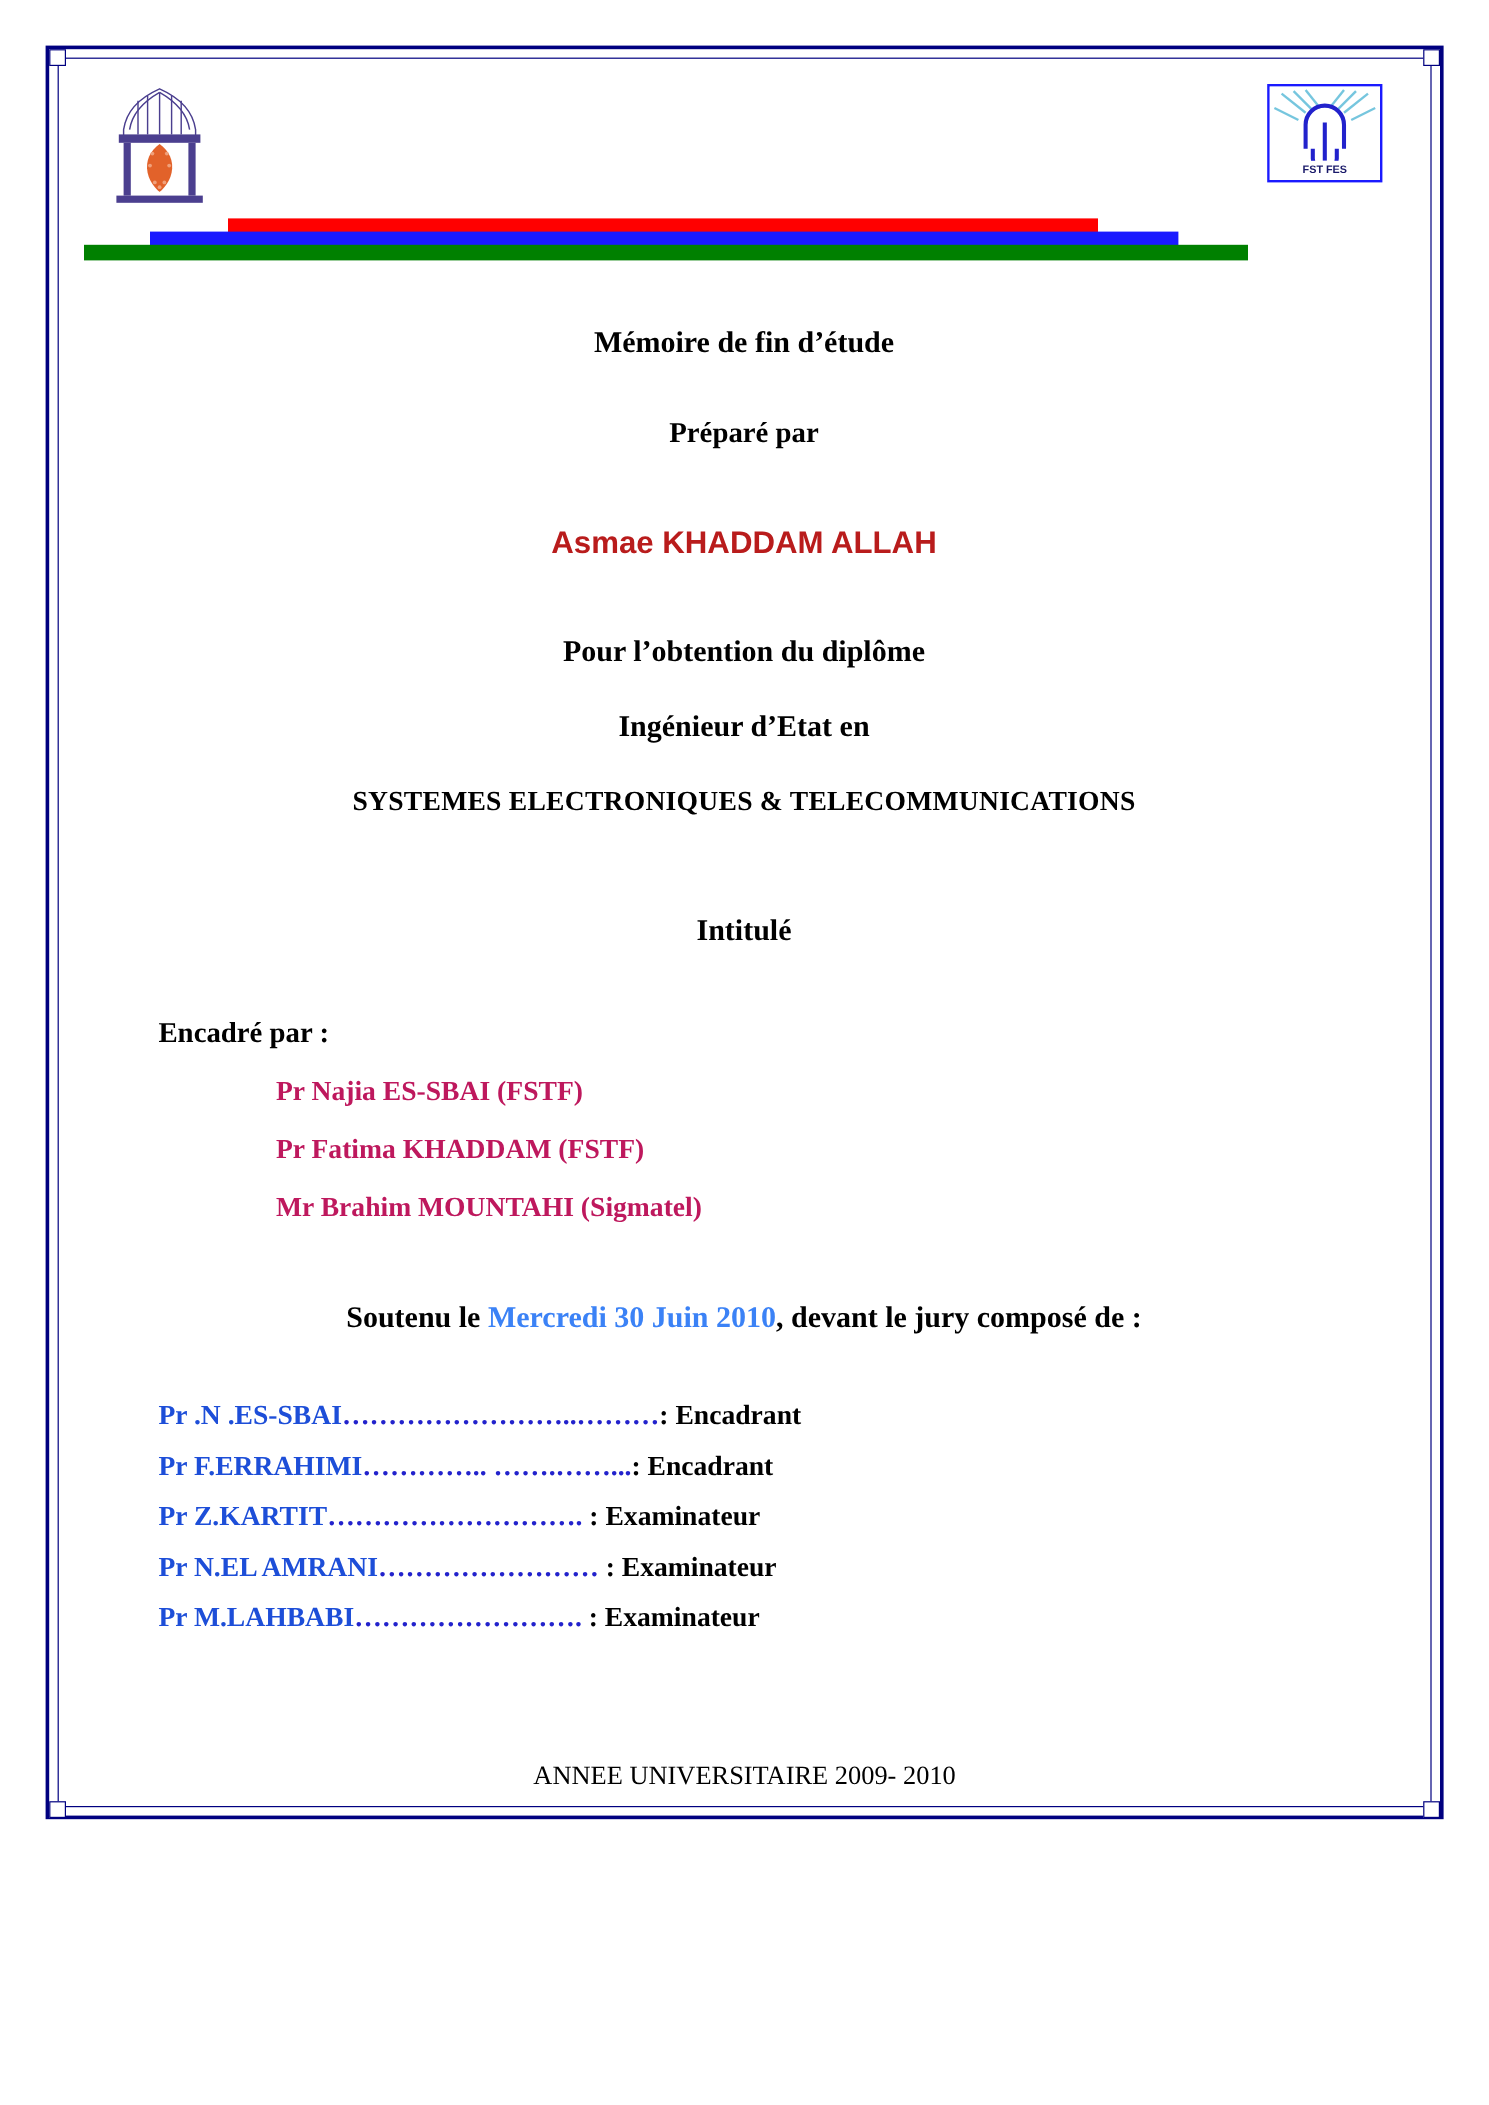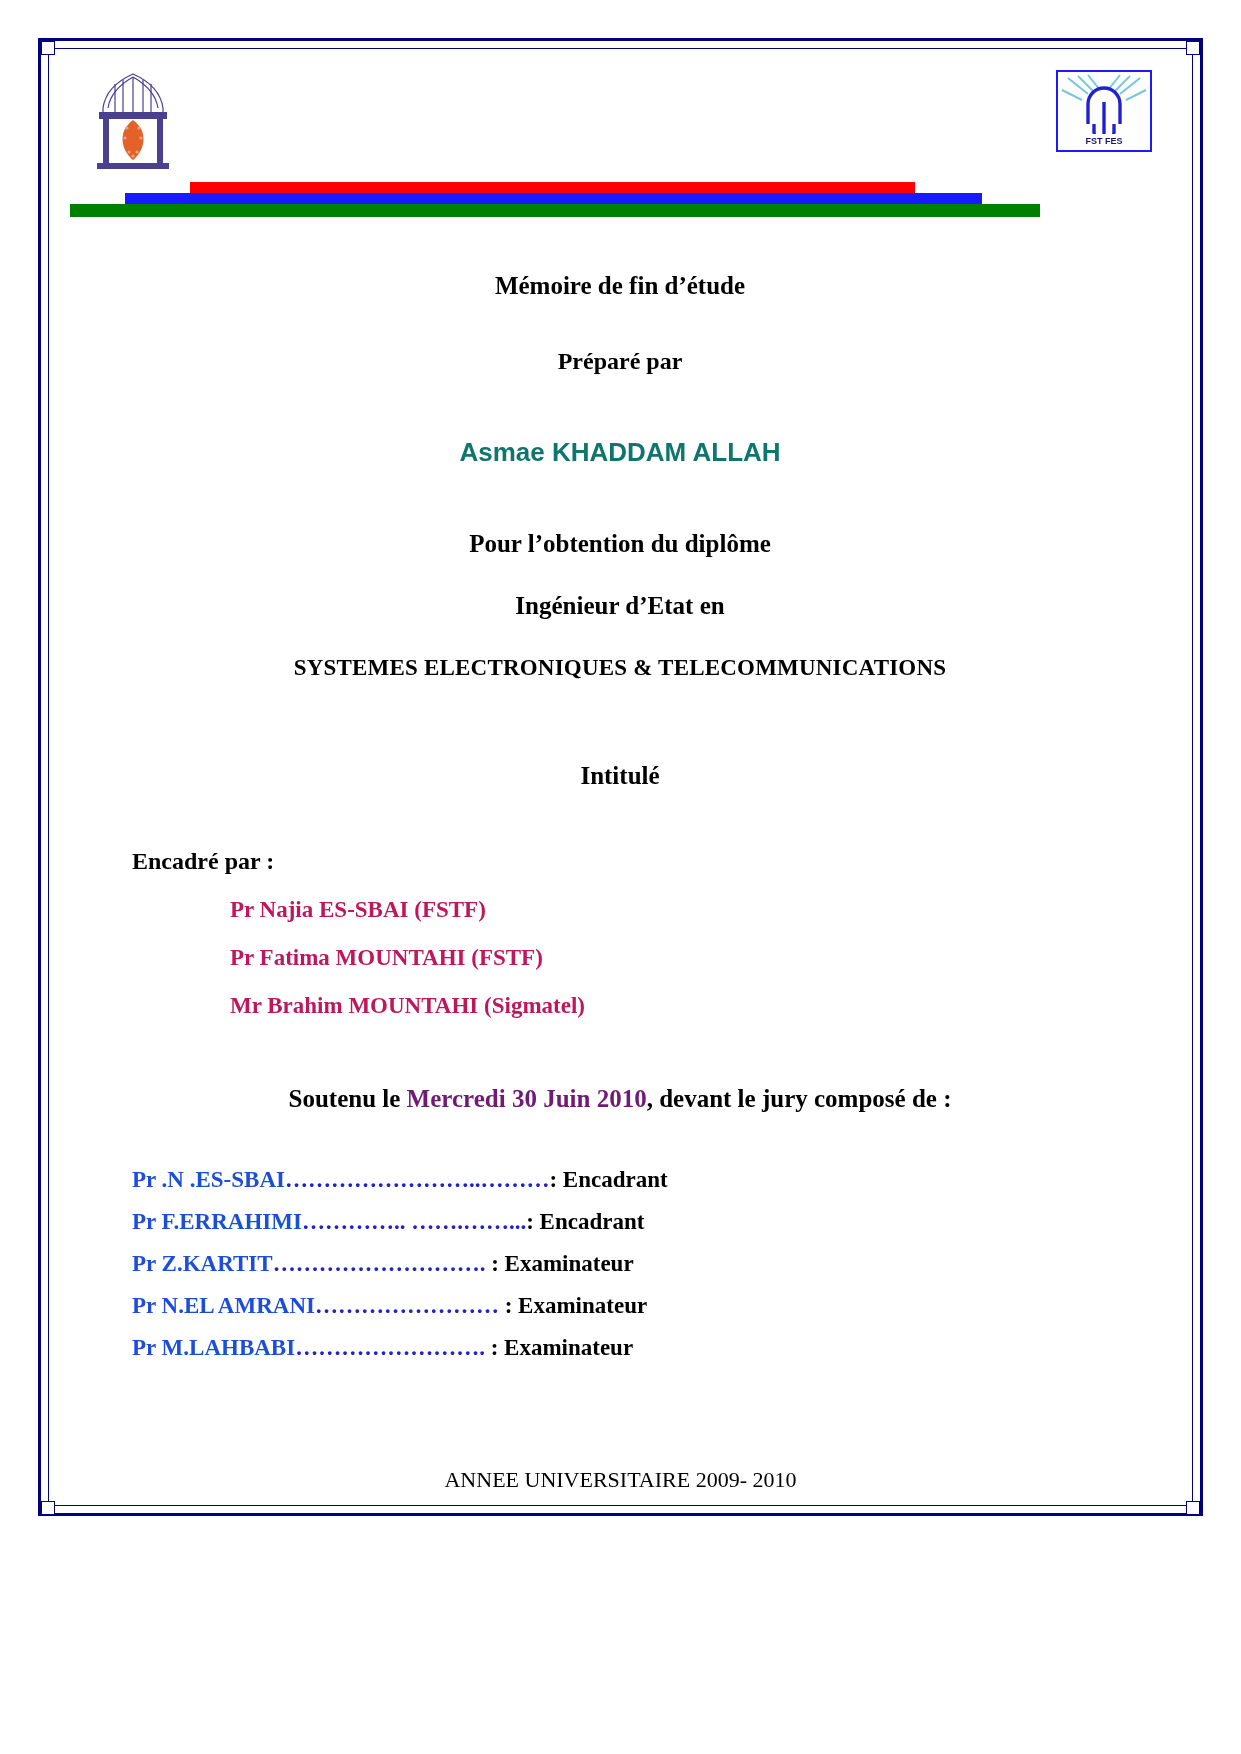--- a/index.html
+++ b/index.html
@@ -132,21 +132,21 @@
     margin-top: 32px;
   }
   .prepare {
     font-size: 24px;
     font-weight: bold;
     margin-top: 48px;
   }
   .student-name {
     font-size: 26px;
     font-weight: bold;
-    color: #0f766e;
+    color: #b91c1c;
     font-family: "Liberation Sans", sans-serif;
     margin-top: 62px;
   }
   .diplome {
     font-size: 25px;
     font-weight: bold;
     margin-top: 62px;
   }
   .ingenieur {
     font-size: 25px;
@@ -290,21 +290,21 @@
     margin-top: 22px;
   }
 
   .soutenu {
     text-align: center;
     font-size: 25px;
     font-weight: bold;
     margin-top: 66px;
   }
   .soutenu .hl {
-    color: #701a75;
+    color: #3b82f6;
   }
 
   
   .jury {
     margin-top: 54px;
     padding-left: 72px;
   }
   .jury-row {
     font-size: 23px;
     font-weight: bold;
@@ -412,21 +412,21 @@
   <div class="line-center student-name">Asmae KHADDAM ALLAH</div>
   <div class="line-center diplome">Pour l’obtention du diplôme</div>
   <div class="line-center ingenieur">Ingénieur d’Etat en</div>
   <div class="line-center filiere">SYSTEMES ELECTRONIQUES &amp; TELECOMMUNICATIONS</div>
   <div class="line-center intitule">Intitulé</div>
 
 
   <div class="encadre-block">
     <div class="encadre-label">Encadré par :</div>
     <div class="supervisor">Pr Najia ES-SBAI (FSTF)</div>
-    <div class="supervisor">Pr Fatima MOUNTAHI (FSTF)</div>
+    <div class="supervisor">Pr Fatima KHADDAM (FSTF)</div>
     <div class="supervisor">Mr Brahim MOUNTAHI (Sigmatel)</div>
   </div>
 
   <div class="soutenu"><span>Soutenu le </span><span class="hl">Mercredi 30 Juin 2010</span><span>, devant le jury composé de :</span></div>
 
   <div class="jury">
     <div class="jury-row"><span class="name">Pr .N .ES-SBAI</span><span class="dots">……………………..………</span><span class="role">: Encadrant</span></div>
 
     <div class="jury-row"><span class="name">Pr  F.ERRAHIMI</span><span class="dots">………….. …….……...</span><span class="role">: Encadrant</span></div>
 

